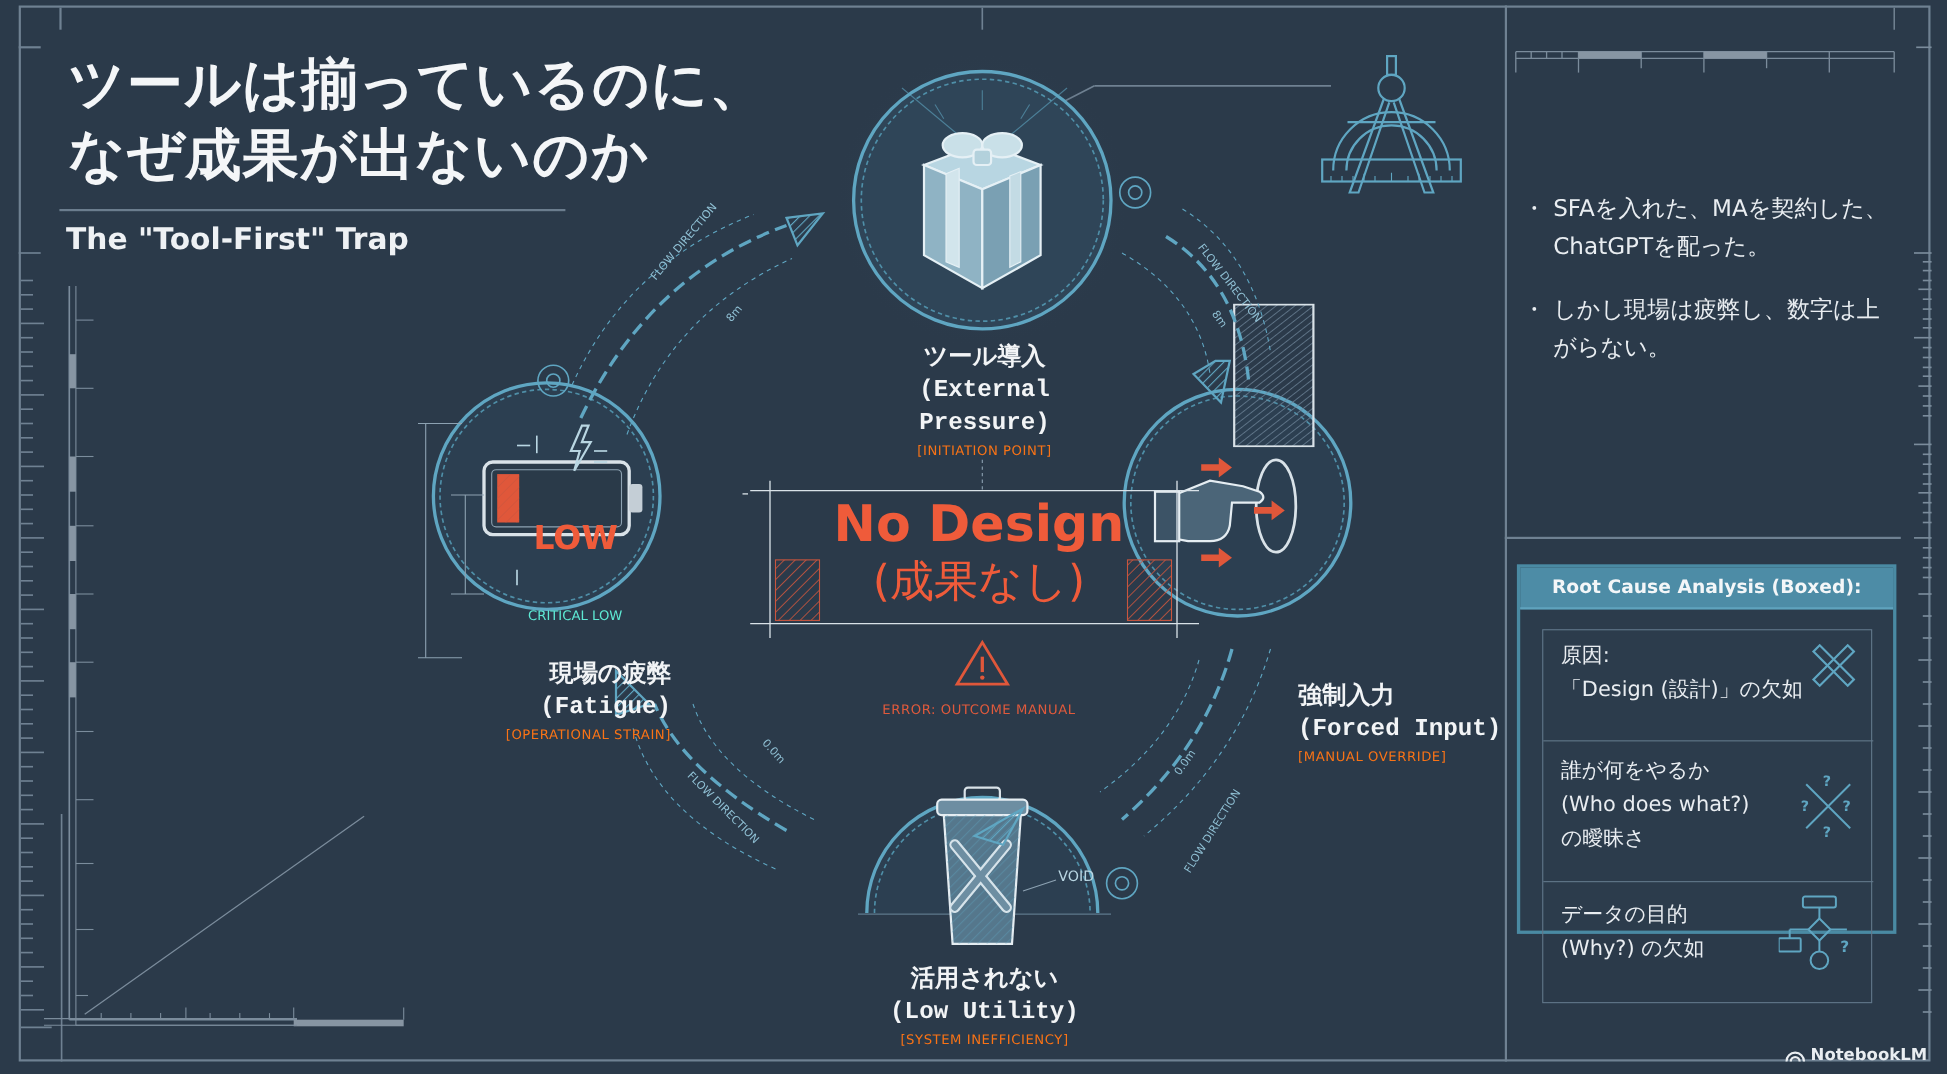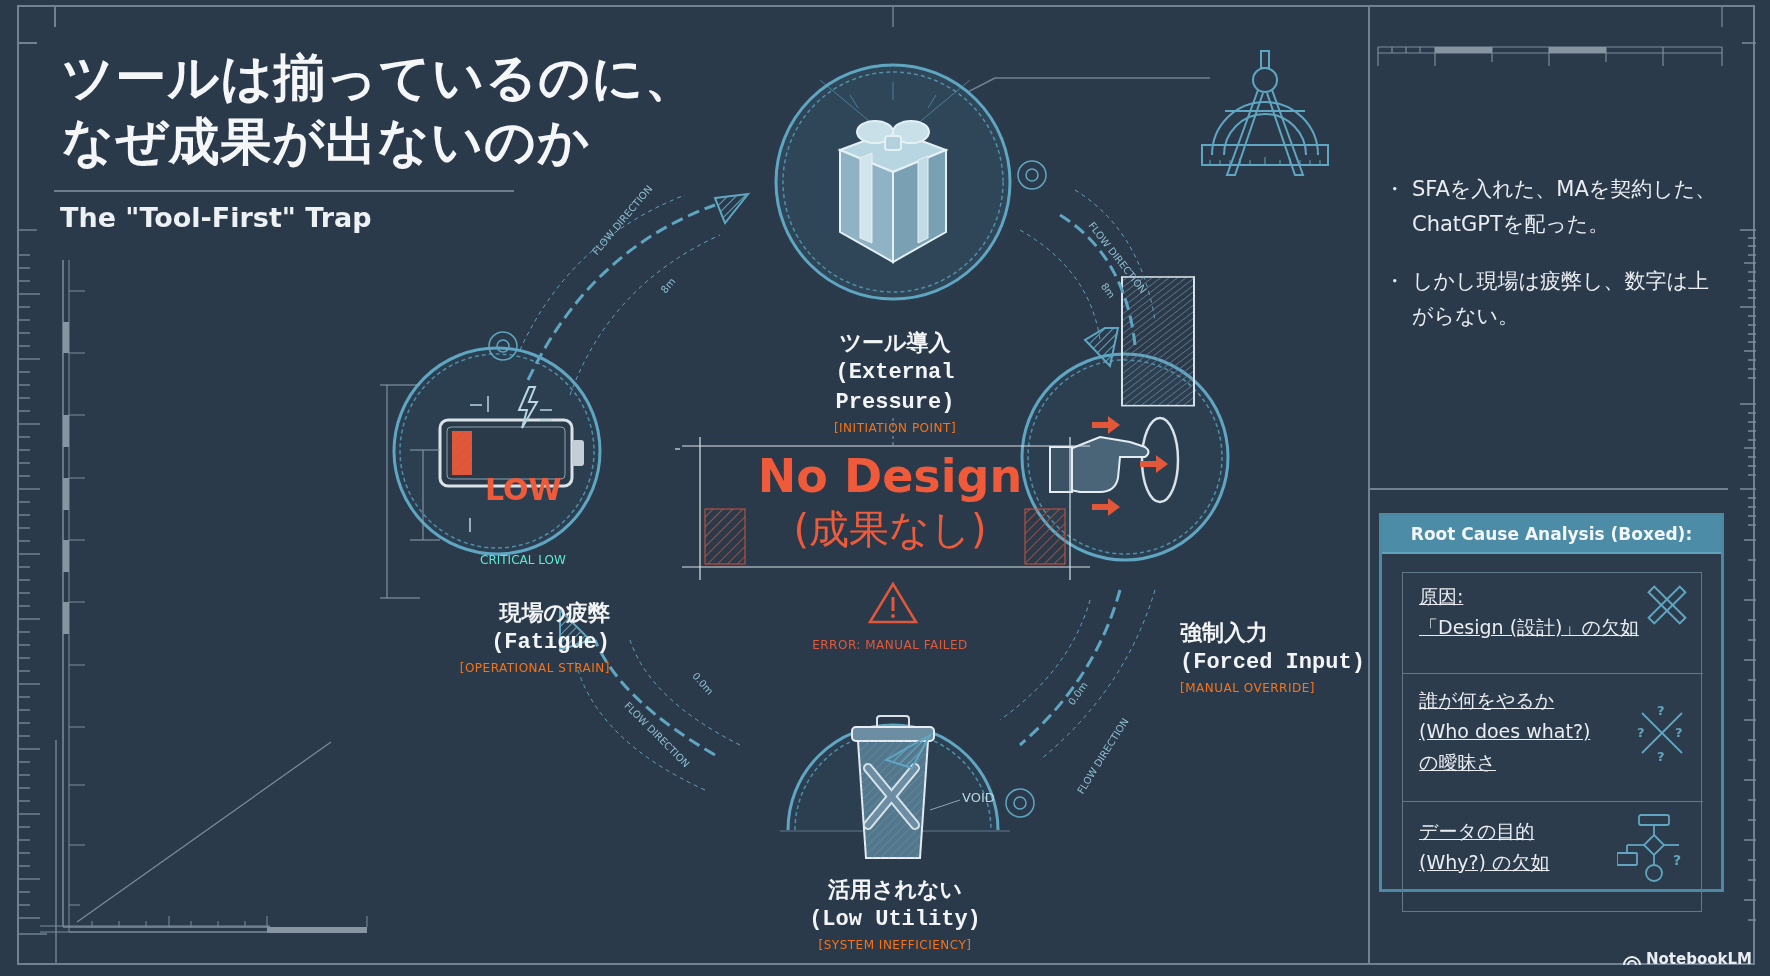--- a/index.html
+++ b/index.html
@@ -8,24 +8,24 @@
   .abs { position: absolute; }
   .frame { position: absolute; left: 17px; top: 5px; width: 1738px; height: 960px; border: 2px solid #6f8192; }
   .title { position: absolute; left: 62px; top: 46px; font-size: 51px; line-height: 64px; font-weight: bold; color: #f4f6f8; letter-spacing: 1px; }
   .title-rule { position: absolute; left: 54px; top: 190px; width: 460px; height: 2px; background: #6b7d8e; }
   .subtitle { position: absolute; left: 60px; top: 202px; font-size: 27px; font-weight: bold; color: #eef1f4; }
   .side-divider-v { position: absolute; left: 1368px; top: 5px; width: 2px; height: 960px; background: #6f8192; }
   .side-divider-h { position: absolute; left: 1368px; top: 488px; width: 360px; height: 2px; background: #6f8192; }
   .bullets { position: absolute; left: 1388px; top: 172px; width: 330px; font-size: 21px; line-height: 35px; color: #e9edf1; }
   .bullets li { list-style: none; position: relative; padding-left: 24px; margin-bottom: 22px; }
   .bullets li::before { content: "・"; position: absolute; left: -4px; top: 0; }
-  .rca { position: absolute; left: 1379px; top: 513px; width: 345px; height: 379px; border: 3px solid #4a8aa3; background: #2c3c4c; }
+  .rca { position: absolute; left: 1379px; top: 513px; width: 345px; height: 336px; border: 3px solid #4a8aa3; background: #2c3c4c; }
   .rca-head { height: 38px; background: #4d8ca6; display: flex; align-items: center; justify-content: center; font-size: 17px; font-weight: bold; color: #f3f6f8; border-bottom: 2px solid #5fa3bd; }
   .rca-inner { position: absolute; left: 20px; top: 56px; width: 300px; height: 340px; border: 1px solid #62788b; }
-  .rca-item { position: absolute; left: 16px; font-size: 19px; line-height: 31px; color: #e9edf1; text-decoration: underline; }
+  .rca-item { position: absolute; left: 16px; font-size: 19px; line-height: 31px; color: #e9edf1; }
   .rca-sep { position: absolute; left: 0; width: 300px; height: 1px; background: #62788b; }
   .rca-icon { position: absolute; right: 14px; }
   .node-label { position: absolute; text-align: center; font-weight: bold; color: #f2f4f6; }
   .node-label .jp { font-size: 22px; line-height: 30px; display: block; }
   .node-label .en { font-size: 22px; line-height: 30px; display: block; font-family: Liberation Mono, monospace; }
   .node-label .tag { font-size: 12px; line-height: 20px; color: #f97316; font-weight: normal; display: block; letter-spacing: 0.5px; }
   .center-main { position: absolute; left: 690px; top: 448px; width: 400px; text-align: center; font-size: 46px; font-weight: bold; color: #ef5b3a; line-height: 56px; }
   .center-sub { position: absolute; left: 690px; top: 503px; width: 400px; text-align: center; font-size: 40px; font-weight: normal; color: #ef5b3a; line-height: 52px; }
   .error-text { position: absolute; left: 790px; top: 638px; width: 200px; text-align: center; font-size: 12px; color: #e05a3c; letter-spacing: 0.5px; }
   .watermark { position: absolute; right: 18px; bottom: 8px; font-size: 15px; color: #e9edf1; display: flex; align-items: center; gap: 5px; font-weight: bold; }
@@ -392,21 +392,21 @@
   <line x1="513" y1="418" x2="513" y2="446" stroke="#8da2b2" stroke-width="1" stroke-dasharray="3 3"></line>
   <rect x="325" y="509" width="40" height="55" fill="url(#hatchRed)" stroke="#c9553e" stroke-width="1"></rect>
   <rect x="645" y="509" width="40" height="55" fill="url(#hatchRed)" stroke="#c9553e" stroke-width="1"></rect>
   <g>
     <polygon points="513,584 490,622 536,622" fill="none" stroke="#e0573a" stroke-width="2.5"></polygon>
     <line x1="513" y1="597" x2="513" y2="611" stroke="#e0573a" stroke-width="3"></line>
     <circle cx="513" cy="616" r="2" fill="#e0573a"></circle>
   </g>
 </svg>
 
-<div class="node-label" style="left:770px;top:328px;width:250px;">
+<div class="node-label" style="left:770px;top:310px;width:250px;">
   <span class="jp">ツール導入</span>
   <span class="en">(External Pressure)</span>
   <span class="tag">[INITIATION POINT]</span>
 </div>
 <div class="abs" style="left:480px;top:553px;width:140px;text-align:left;font-size:12px;color:#5eead4;">CRITICAL LOW</div>
 <div class="abs" style="left:485px;top:472px;width:100px;font-size:30px;font-weight:bold;color:#ef5b3a;">LOW</div>
 <div class="node-label" style="left:420px;top:598px;width:190px;text-align:right;">
   <span class="jp">現場の疲弊</span>
   <span class="en">(Fatigue)</span>
   <span class="tag">[OPERATIONAL STRAIN]</span>
@@ -427,21 +427,21 @@
 <div class="abs" style="left:1095px;top:220px;font-size:10px;color:#8fbfd3;transform:rotate(52deg);transform-origin:left top;">FLOW DIRECTION</div>
 <div class="abs" style="left:1075px;top:790px;font-size:10px;color:#8fbfd3;transform:rotate(-58deg);transform-origin:left top;">FLOW DIRECTION</div>
 <div class="abs" style="left:630px;top:700px;font-size:10px;color:#8fbfd3;transform:rotate(45deg);transform-origin:left top;">FLOW DIRECTION</div>
 <div class="abs" style="left:660px;top:280px;font-size:10px;color:#8fbfd3;transform:rotate(-50deg);">8m</div>
 <div class="abs" style="left:1100px;top:285px;font-size:10px;color:#8fbfd3;transform:rotate(55deg);">8m</div>
 <div class="abs" style="left:1065px;top:688px;font-size:10px;color:#8fbfd3;transform:rotate(-55deg);">0.0m</div>
 <div class="abs" style="left:690px;top:678px;font-size:10px;color:#8fbfd3;transform:rotate(48deg);">0.0m</div>
 
 <div class="center-main">No Design</div>
 <div class="center-sub">(成果なし)</div>
-<div class="error-text">ERROR: MANUAL FAILED</div>
+<div class="error-text">ERROR: OUTCOME MANUAL</div>
 
 <div class="side-divider-v"></div>
 <div class="side-divider-h"></div>
 <ul class="bullets">
   <li>SFAを入れた、MAを契約した、ChatGPTを配った。</li>
   <li>しかし現場は疲弊し、数字は上がらない。</li>
 </ul>
 
 <div class="rca">
   <div class="rca-head">Root Cause Analysis (Boxed):</div>

